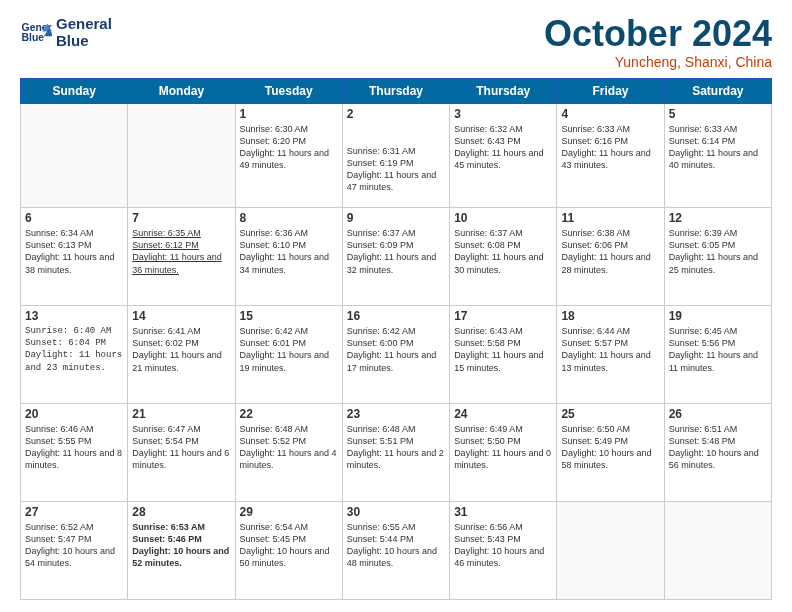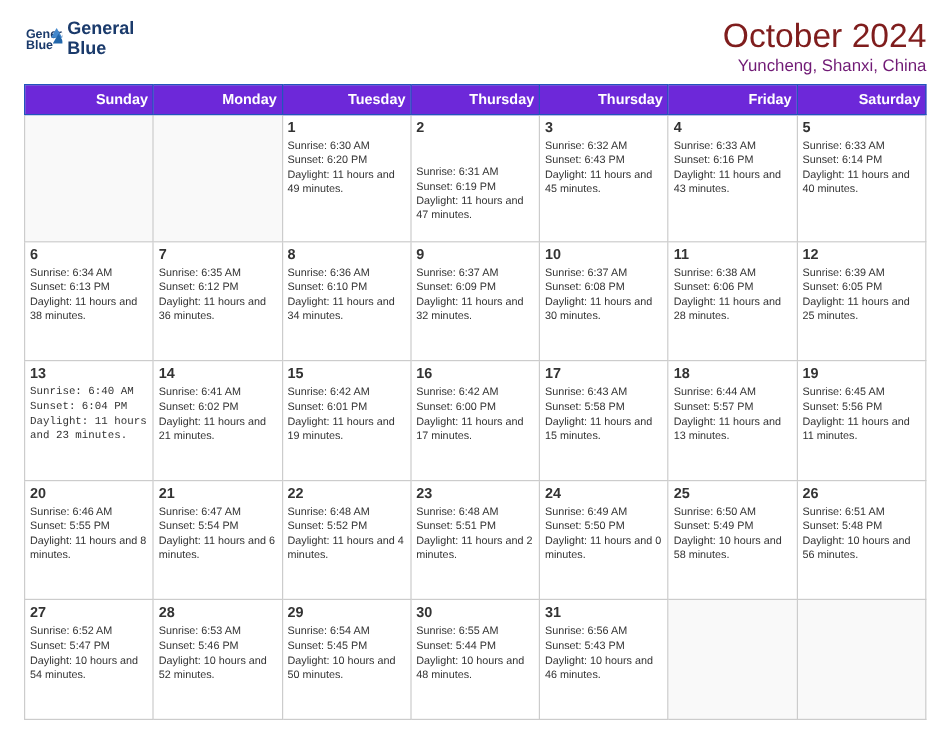--- a/index.html
+++ b/index.html
@@ -29,44 +29,44 @@
       gap: 4px;
     }
     .logo-icon {
       width: 32px;
       height: 32px;
     }
     .title-area {
       text-align: right;
     }
     .month-title {
-      font-size: 28px;
-      font-weight: 400;
-      color: #7f1d1d;
+      font-size: 36px;
+      font-weight: 700;
+      color: #0c4a6e;
       line-height: 1;
     }
     .location {
       font-size: 14px;
-      color: #701a75;
+      color: #c2410c;
       margin-top: 2px;
     }
     .calendar {
       flex: 1;
       border: 1px solid #ccc;
       border-collapse: collapse;
       width: 100%;
       table-layout: fixed;
     }
     .calendar th {
-      background: #6d28d9;
+      background: #0369a1;
       color: #fff;
       font-size: 12px;
       font-weight: bold;
       padding: 5px 4px;
-      text-align: right;
+      text-align: center;
       border: 1px solid #2255bb;
       margin-left: 40px;
     }
     .calendar td {
       border: 1px solid #ccc;
       vertical-align: top;
       padding: 3px 4px;
       font-size: 9.5px;
       color: #333;
       height: 88px;
@@ -157,21 +157,21 @@
         </tr>
         <tr>
           <td>
             <span class="day-num">6</span>
             <div class="day-info" style="white-space: pre-line;">Sunrise: 6:34 AM
 Sunset: 6:13 PM
 Daylight: 11 hours and 38 minutes.</div>
           </td>
           <td>
             <span class="day-num">7</span>
-            <div class="day-info" style="white-space: pre-line;">Sunrise: 6:35 AM
+            <div class="day-info" style="white-space: pre-line; text-decoration: underline;">Sunrise: 6:35 AM
 Sunset: 6:12 PM
 Daylight: 11 hours and 36 minutes.</div>
           </td>
           <td>
             <span class="day-num">8</span>
             <div class="day-info" style="white-space: pre-line;">Sunrise: 6:36 AM
 Sunset: 6:10 PM
 Daylight: 11 hours and 34 minutes.</div>
           </td>
           <td>
@@ -289,21 +289,21 @@
         </tr>
         <tr>
           <td>
             <span class="day-num">27</span>
             <div class="day-info" style="white-space: pre-line;">Sunrise: 6:52 AM
 Sunset: 5:47 PM
 Daylight: 10 hours and 54 minutes.</div>
           </td>
           <td>
             <span class="day-num">28</span>
-            <div class="day-info" style="white-space: pre-line;">Sunrise: 6:53 AM
+            <div class="day-info" style="white-space: pre-line; font-weight: bold;">Sunrise: 6:53 AM
 Sunset: 5:46 PM
 Daylight: 10 hours and 52 minutes.</div>
           </td>
           <td>
             <span class="day-num">29</span>
             <div class="day-info" style="white-space: pre-line;">Sunrise: 6:54 AM
 Sunset: 5:45 PM
 Daylight: 10 hours and 50 minutes.</div>
           </td>
           <td>

